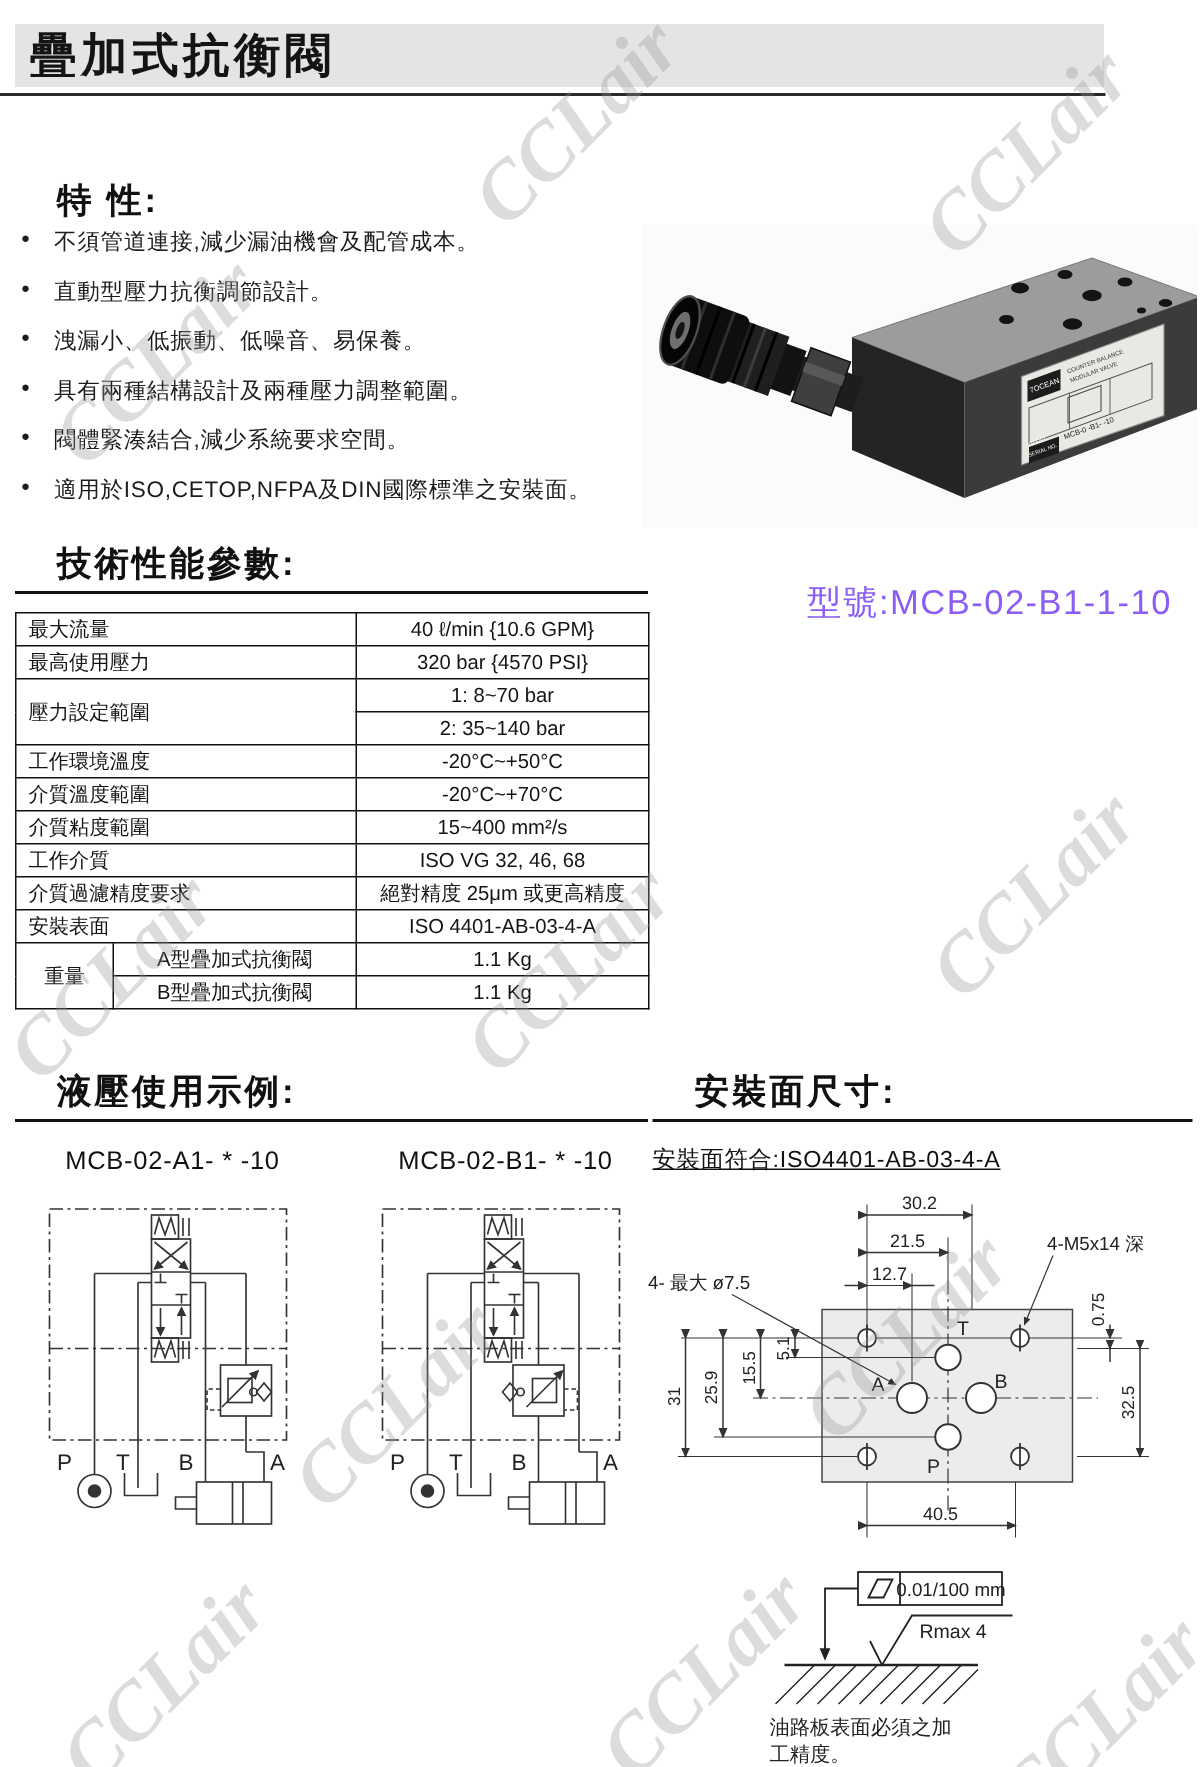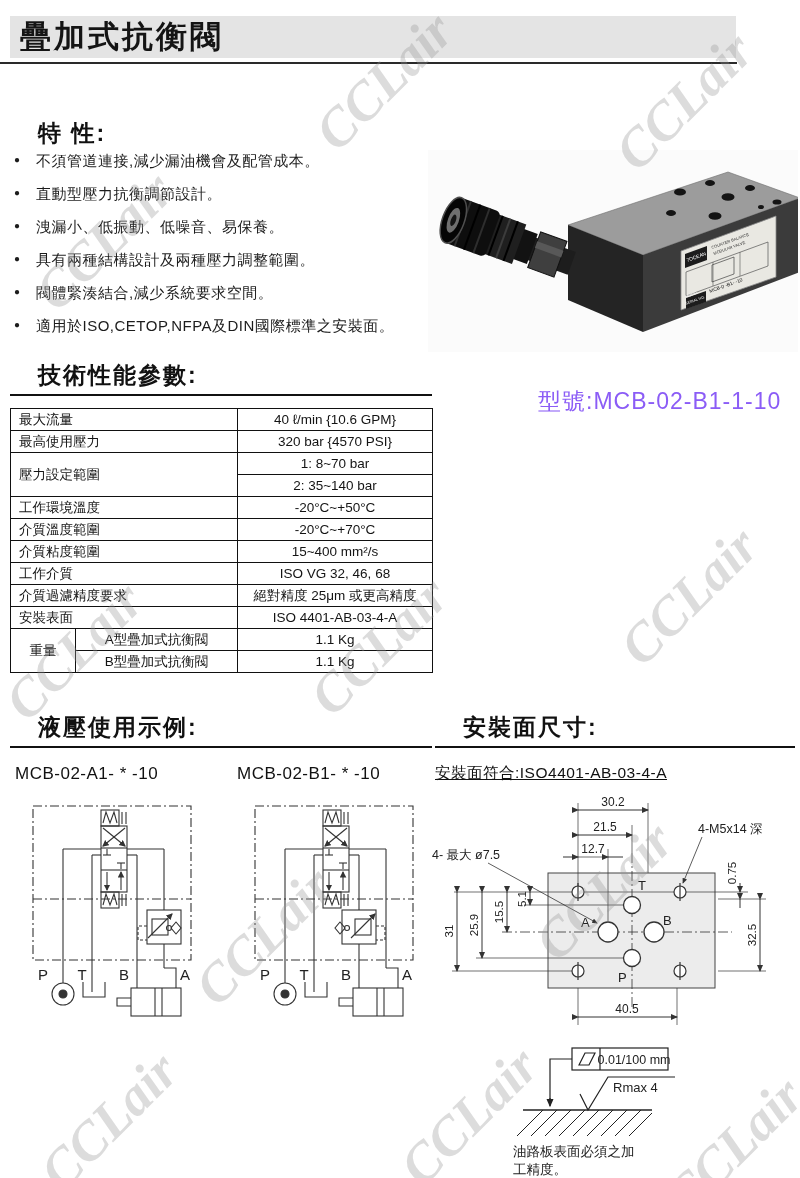--- a/index.html
+++ b/index.html
@@ -29,21 +29,21 @@
 
   .model-caption { font-size:23px; color:#8b5cf6; letter-spacing:1px;margin-top:24px; }
 
   
   table.spec { border-collapse:collapse; width:422px; table-layout:fixed; }
   table.spec td { border:1.6px solid #111; height:22px; font-size:13.5px; color:#141414; padding:0 4px; }
   table.spec td.lbl { text-align:left; padding-left:8px; }
   table.spec td.ctr { text-align:center; }
   table.spec td.val { text-align:center; }
 
-  .diag-label { font-size:17px; color:#111; text-align:left; letter-spacing:0.5px; }
+  .diag-label { font-size:17px; color:#111; text-align:center; letter-spacing:0.5px; }
   .mount-sub { font-size:15.5px; color:#111; letter-spacing:0.5px;text-decoration:underline; }
 
   
   .wm { position:absolute; font-family:"Liberation Serif","DejaVu Serif",serif;
         font-style:italic; font-weight:bold; font-size:54px; color:rgba(150,150,150,0.33);
         transform:rotate(-45deg); z-index:40; pointer-events:none; white-space:nowrap; }
 
   svg text { font-family:"Liberation Sans","DejaVu Sans",sans-serif; }
 </style>
 </head>

